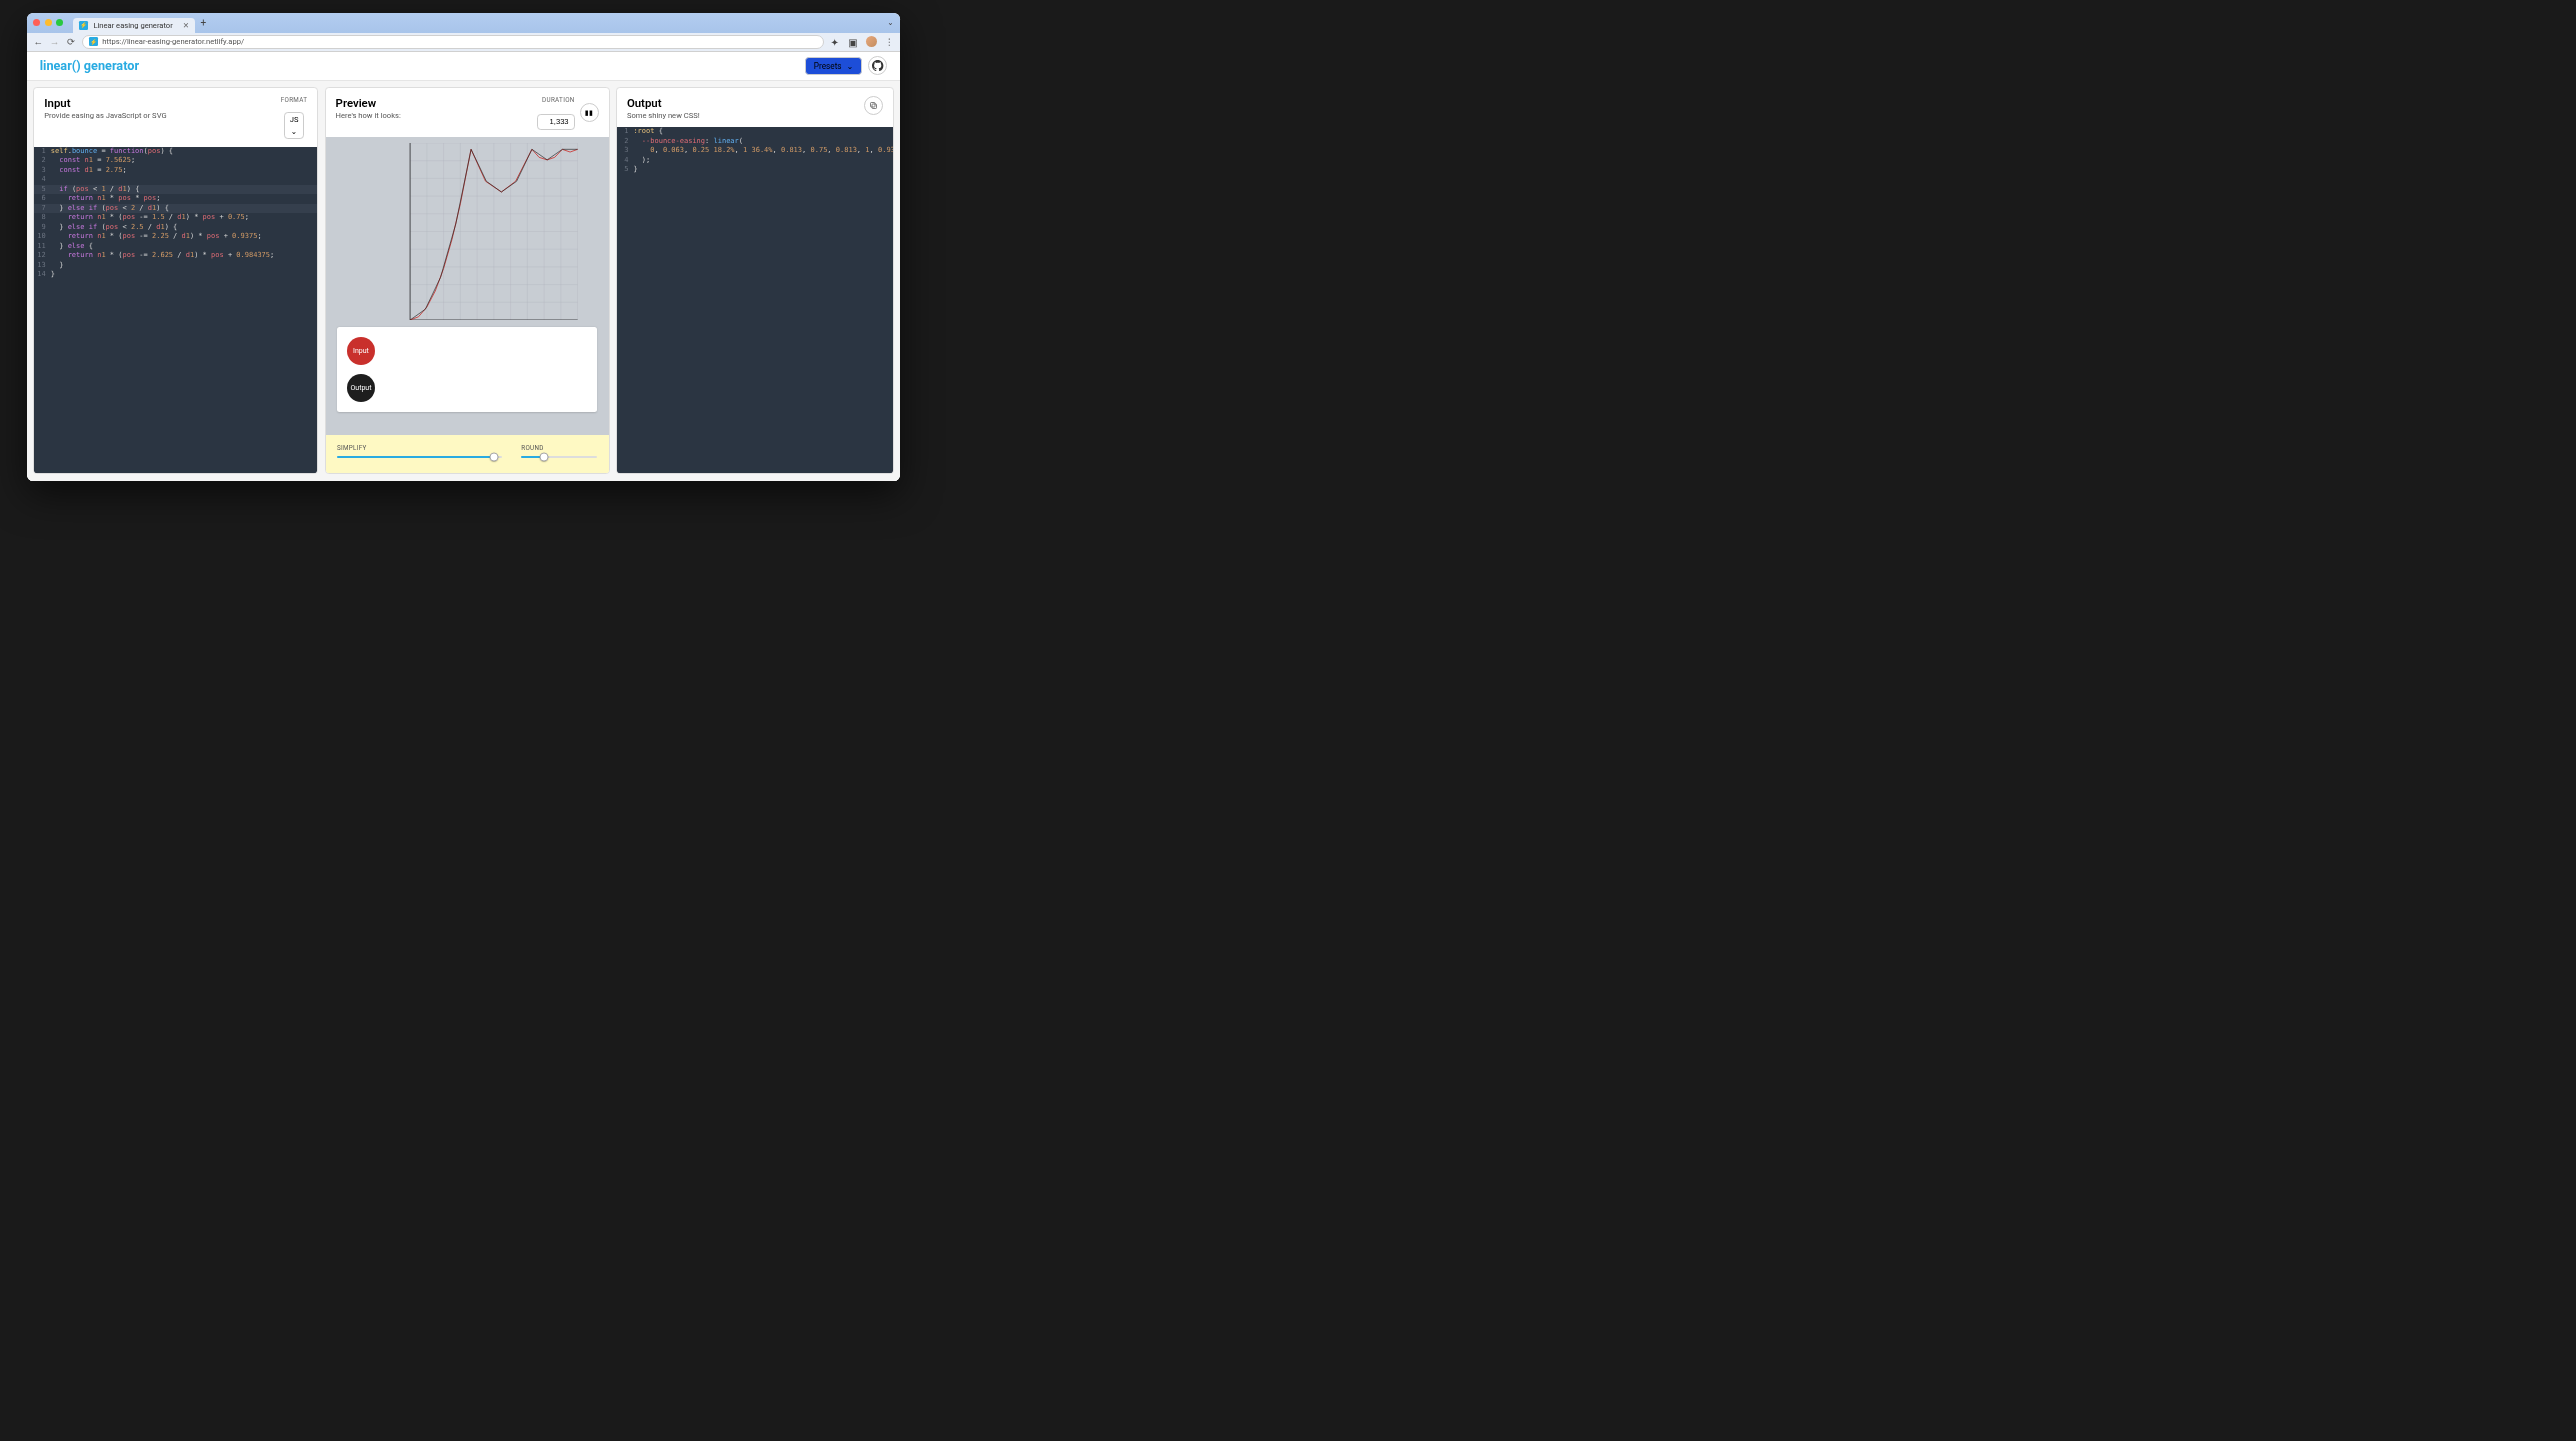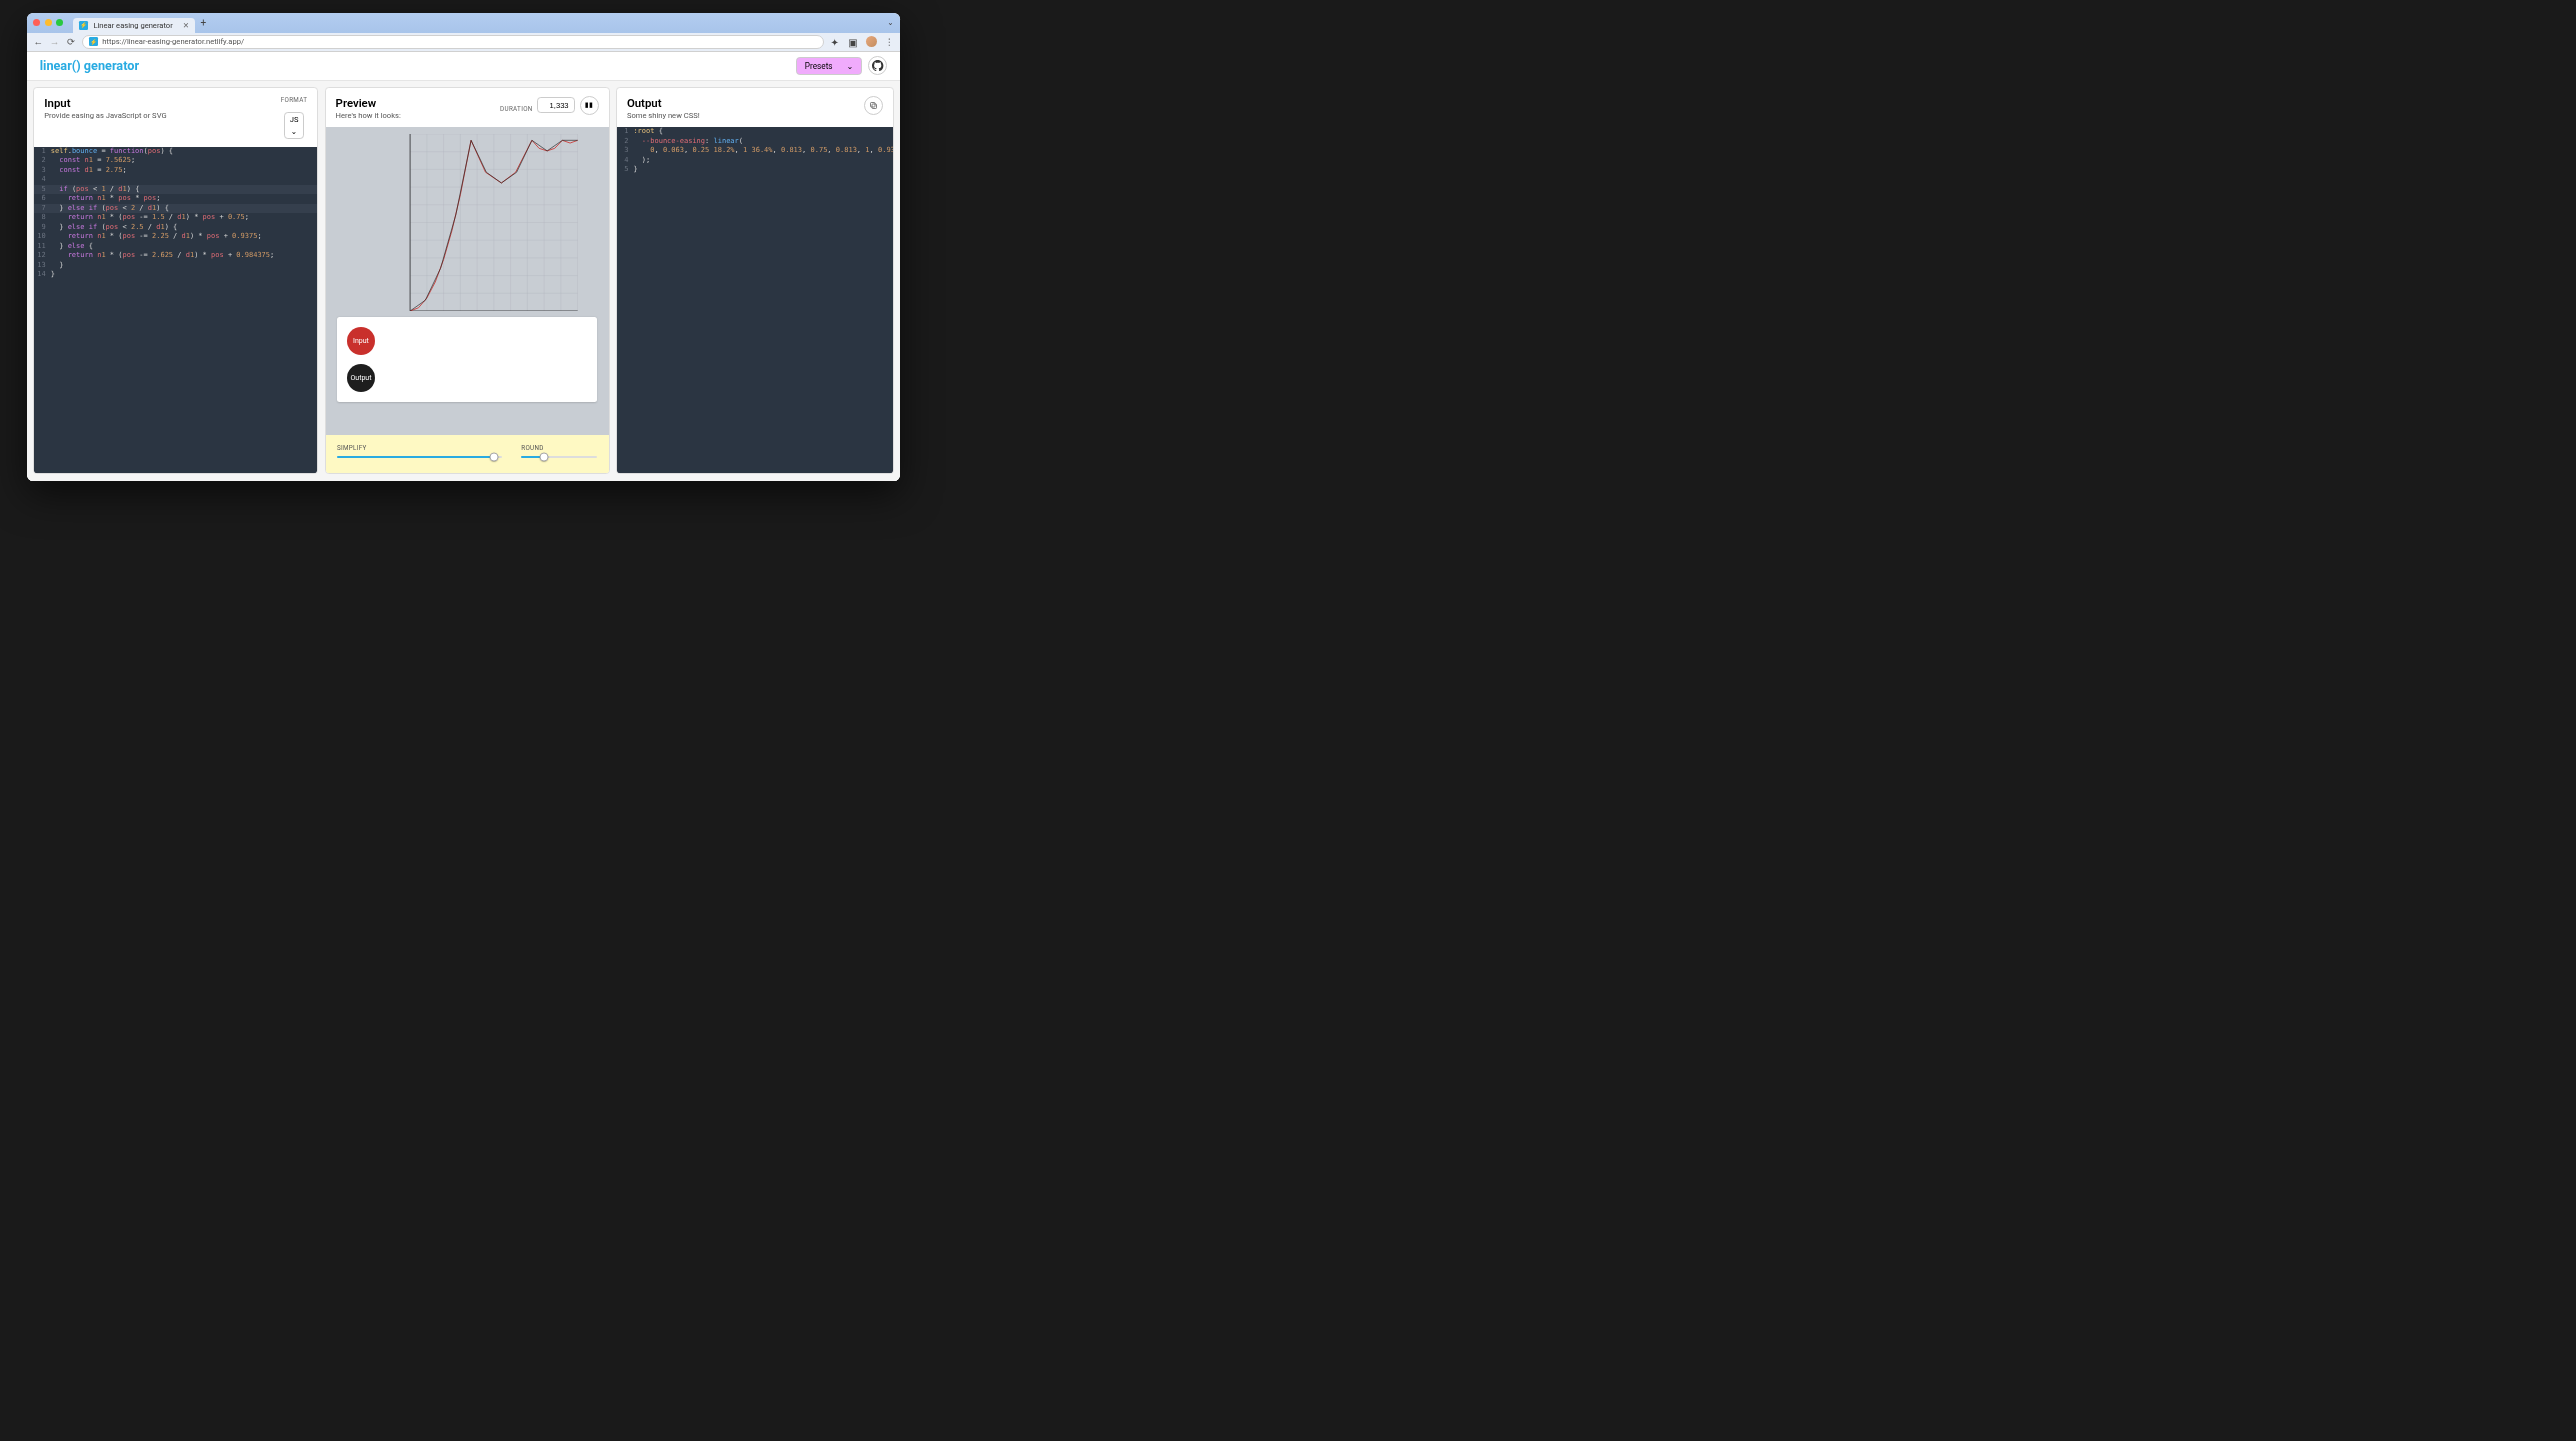--- a/index.html
+++ b/index.html
@@ -58,22 +58,22 @@
 .kebab{font-size:9px;color:#444;}
 
 .app { flex:1; display:flex; flex-direction:column; background:#fff; }
 .app-header{
   height:29px; display:flex; align-items:center; padding:0 12.7px;
   border-bottom:0.6px solid #e5e5e5;
 }
 .app-title{color:#29abe2;font-size:12.7px;font-weight:700;}
 .header-right{margin-left:auto;display:flex;gap:6.3px;align-items:center;}
 .presets-btn{
-  border:0.6px solid #ccc;background:#f0abfc;border-radius:3.8px;
-  padding:3.2px 7.6px;font-size:8.2px;display:flex;align-items:center;gap:14px;cursor:pointer;justify-content:flex-end;
+  border:0.6px solid #ccc;background:#1d4ed8;border-radius:3.8px;
+  padding:3.2px 7.6px;font-size:8.2px;display:flex;align-items:center;gap:5px;cursor:pointer;justify-content:flex-end;
 }
 .gh-btn{
   width:19px;height:19px;border:0.6px solid #ccc;border-radius:50%;
   display:flex;align-items:center;justify-content:center;cursor:pointer;
 }
 .panels{flex:1;display:grid;grid-template-columns:285px 285px 1fr;gap:6.3px;padding:6.3px;background:#f5f5f5;overflow:hidden;}
 .panel{background:#fff;border:0.6px solid #ddd;border-radius:3.8px;display:flex;flex-direction:column;overflow:hidden;}
 .panel-head{padding:7.6px 10px;display:flex;align-items:flex-start;}
 .ph-left h2{font-size:11.4px;font-weight:600;}
 .ph-left p{font-size:7.6px;color:#555;margin-top:1.3px;}
@@ -239,21 +239,21 @@
           </div>
       </div>
 
       <div class="panel" style="display:flex;flex-direction:column;">
         <div class="panel-head">
           <div class="ph-left">
             <h2>Preview</h2>
             <p>Here's how it looks:</p>
           </div>
           <div class="ph-right">
-            <div style="display:flex;flex-direction:row;align-items:flex-end;gap:4px;justify-content:flex-end;">
+            <div style="display:flex;flex-direction:column;align-items:flex-end;gap:10px;justify-content:flex-end;">
               <span class="small-label">DURATION</span>
               <input class="num-input" value="1,333" style="">
             </div>
             <div class="round-btn">
               <span style="font-size:7px;letter-spacing:0.6px;">▮▮</span>
             </div>
           </div>
         </div>
         <div class="preview-body">
           <div class="graph-wrap">

